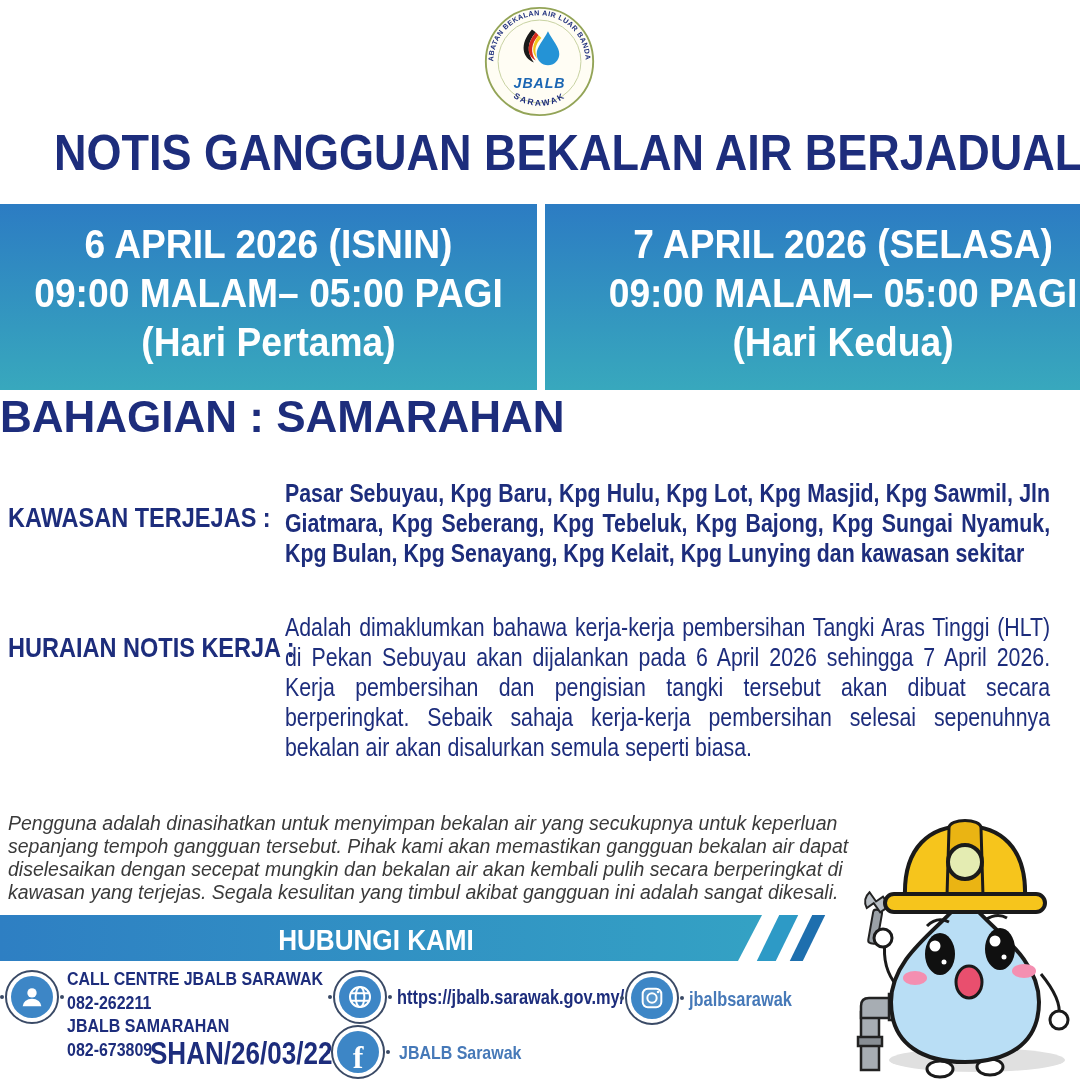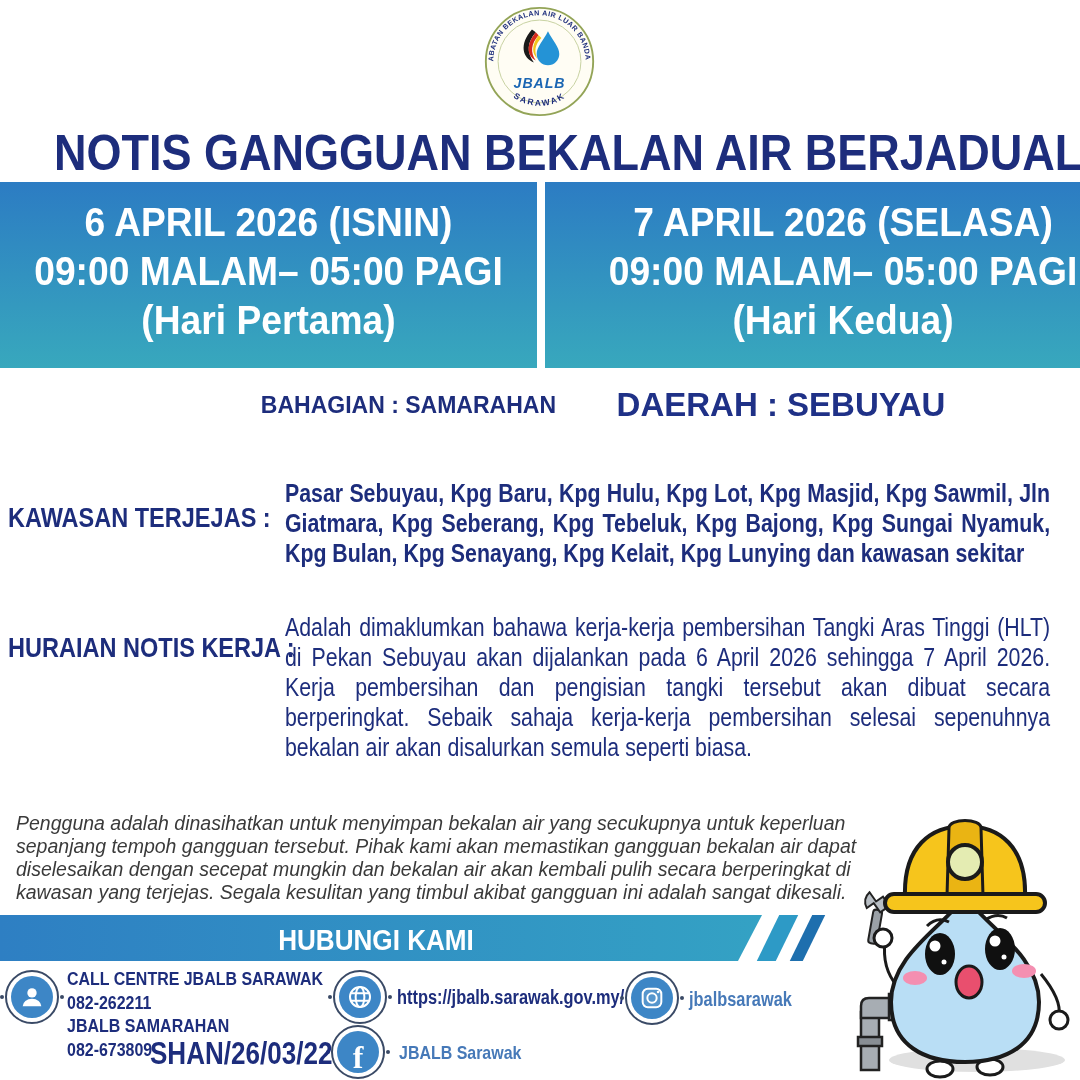--- a/index.html
+++ b/index.html
@@ -8,46 +8,46 @@
 
   
   .logo{position:absolute;left:483px;top:5px;width:113px;height:113px;}
 
   
   .title{position:absolute;left:0;top:124px;width:1080px;text-align:center;
     font-size:50px;font-weight:bold;color:#1d2d7c;transform:scaleX(.9);
     transform-origin:center center;white-space:nowrap;}
 
   
-  .banner{position:absolute;top:182px;height:186px;
+  .banner{position:absolute;top:204px;height:186px;
     background:linear-gradient(180deg,#2c7cc3 0%,#38a8bd 100%);
     color:#fff;font-weight:bold;text-align:center;}
   .banner-left{left:0;width:537px;}
   .banner-right{left:545px;width:596px;}
   .banner-inner{padding-top:16px;font-size:40px;line-height:49px;
     transform:scaleX(.93);transform-origin:center top;white-space:nowrap;}
 
   
   .bahagian{position:absolute;left:0;top:392px;width:556px;text-align:right;
-    font-size:23px;font-weight:bold;color:#1d2d7c;white-space:nowrap;}
+    font-size:44px;font-weight:bold;color:#1d2d7c;white-space:nowrap;}
   .daerah{position:absolute;left:556px;top:386px;width:450px;text-align:center;
     font-size:33px;font-weight:bold;color:#1f3187;white-space:nowrap;}
 
   
   .sec-label{position:absolute;left:8px;font-size:28px;font-weight:bold;color:#1d2d7c;
     transform:scaleX(.84);transform-origin:left center;white-space:nowrap;}
   .sec-label.kawasan{top:502px;}
   .sec-label.huraian{top:632px;}
   .sec-body{position:absolute;left:285px;width:933px;color:#1d2d7c;font-size:26px;
     line-height:30px;text-align:justify;transform:scaleX(.82);transform-origin:left top;}
   .sec-body.kawasan{top:478px;font-weight:bold;}
   .sec-body.huraian{top:612px;font-weight:normal;}
 
   
-  .disclaimer{position:absolute;left:16px;top:812px;width:900px;font-size:19.5px;
+  .disclaimer{position:absolute;left:8px;top:812px;width:900px;font-size:19.5px;
     font-style:italic;color:#3a3a3a;line-height:23px;white-space:pre-line;}
 
   
   .contact-bar{position:absolute;left:0;top:915px;width:790px;height:46px;
     background:linear-gradient(90deg,#2e7fc3 0%,#34a3c4 100%);
     clip-path:polygon(0 0,762px 0,738px 100%,0 100%);}
   .contact-bar-label{position:absolute;left:0;top:924px;width:752px;text-align:center;
     color:#fff;font-weight:bold;font-size:29px;transform:scaleX(.9);
     transform-origin:center center;white-space:nowrap;}
   .stripe{position:absolute;top:915px;height:46px;transform:skewX(-26deg);}
@@ -121,21 +121,20 @@
   </div>
   <div class="banner banner-right">
     <div class="banner-inner">
       <div>7 APRIL 2026 (SELASA)</div>
       <div>09:00 MALAM– 05:00 PAGI</div>
       <div>(Hari Kedua)</div>
     </div>
   </div>
 
   <div class="bahagian">BAHAGIAN : SAMARAHAN</div>
-  <div class="daerah">DAERAH : SEBUYAU</div>
 
   <div class="sec-label kawasan">KAWASAN TERJEJAS  :</div>
   <div class="sec-body kawasan">Pasar Sebuyau, Kpg Baru, Kpg Hulu, Kpg Lot, Kpg Masjid, Kpg Sawmil, Jln Giatmara, Kpg Seberang, Kpg Tebeluk, Kpg Bajong, Kpg Sungai Nyamuk, Kpg Bulan, Kpg Senayang, Kpg Kelait, Kpg Lunying dan kawasan sekitar</div>
 
   <div class="sec-label huraian">HURAIAN NOTIS KERJA :</div>
   <div class="sec-body huraian">Adalah dimaklumkan bahawa kerja-kerja pembersihan Tangki Aras Tinggi (HLT) di Pekan Sebuyau akan dijalankan pada 6 April 2026 sehingga 7 April 2026. Kerja pembersihan dan pengisian tangki tersebut akan dibuat secara berperingkat. Sebaik sahaja kerja-kerja pembersihan selesai sepenuhnya bekalan air akan disalurkan semula seperti biasa.</div>
 
   <div class="disclaimer">Pengguna adalah dinasihatkan untuk menyimpan bekalan air yang secukupnya untuk keperluan
 sepanjang tempoh gangguan tersebut. Pihak kami akan memastikan gangguan bekalan air dapat
 diselesaikan dengan secepat mungkin dan bekalan air akan kembali pulih secara berperingkat di

